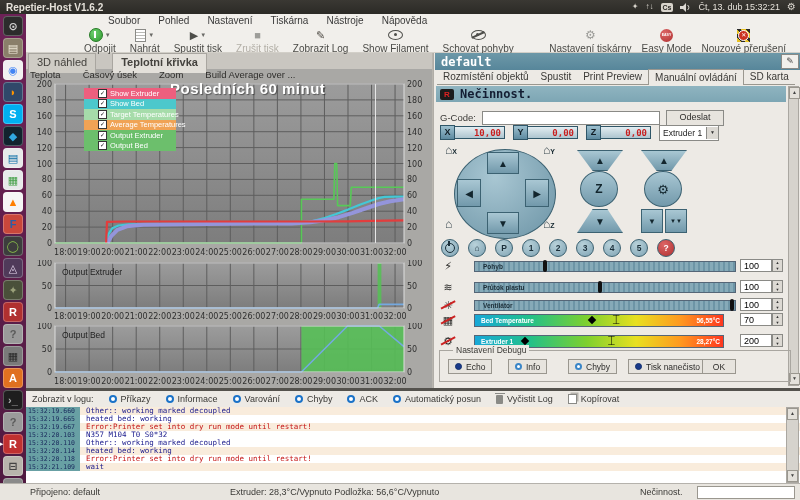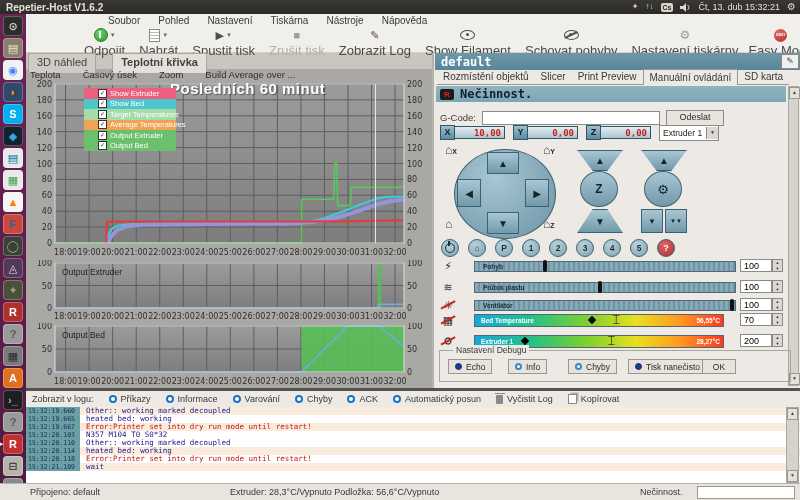--- a/index.html
+++ b/index.html
@@ -19,21 +19,21 @@
             display:flex;flex-direction:column;align-items:center;padding-top:2px;gap:2px;box-sizing:border-box;}
   .tile{width:20px;height:20px;border-radius:4px;display:flex;align-items:center;justify-content:center;
         font-size:11px;font-weight:bold;box-shadow:inset 0 0 0 1px rgba(255,255,255,.25);position:relative;flex:0 0 auto;}
   .tile .mark{position:absolute;left:-5px;top:6px;font-size:7px;color:#fff;}
   
   #menubar{left:26px;top:14px;width:774px;height:13px;background:#f1efeb;display:flex;align-items:center;
            gap:18px;padding-left:82px;box-sizing:border-box;font-size:10px;color:#3a3a3a;}
   #toolbar{left:26px;top:27px;width:774px;height:26px;background:#f1efeb;border-bottom:1px solid #d2cfc8;
            display:flex;align-items:flex-start;box-sizing:border-box;padding:1px 4px 0 58px;}
   .tbtn{display:flex;flex-direction:column;align-items:center;justify-content:flex-start;margin-right:14px;cursor:default;}
-  .tbtn .lab{font-size:13px;color:#4a4a46;margin-top:1px;white-space:nowrap;}
+  .tbtn .lab{font-size:10px;color:#4a4a46;margin-top:1px;white-space:nowrap;}
   .tbtn.disabled .lab{color:#b3afa7;}
   .ticwrap{height:14px;display:flex;align-items:center;gap:2px;}
   .caret{font-size:6px;color:#6a6a66;}
   .ticon{display:inline-block;}
   .t-power-plug{width:12px;height:12px;border-radius:50%;background:radial-gradient(circle at 35% 30%,#6fd06f,#2f9a2f);border:1px solid #247a24;position:relative;}
   .t-power-plug::after{content:"";position:absolute;left:4.5px;top:2px;width:2px;height:7px;background:#fff;}
   .t-document{width:9px;height:11px;background:#fff;border:1px solid #8a8a86;
               background-image:repeating-linear-gradient(#fff 0 2px,#b9b9b5 2px 3px);}
   .t-play{font-size:11px;color:#4e4e4a;line-height:1;}
   .t-stop{font-size:11px;color:#9d9d99;line-height:1;}
@@ -529,21 +529,21 @@
 
   <div id="splitter" class="abs"></div>
 
   <div id="right-panel" class="abs">
     <div id="rp-header">
       <span class="htitle">default</span>
       <span id="rp-edit">✎</span>
     </div>
     <div id="rp-tabs">
         <div class="rtab">Rozmístění objektů</div>
-        <div class="rtab">Slicer</div>
+        <div class="rtab">Spustit</div>
         <div class="rtab">Print Preview</div>
         <div class="rtab active">Manuální ovládání</div>
         <div class="rtab">SD karta</div>
       </div>
     <div id="rp-status">
       <span class="rlogo">R</span>
       <span class="stext">Nečinnost.</span>
     </div>
     <div id="rp-scroll">
       <span class="sb-btn" style="top:0">▲</span>

